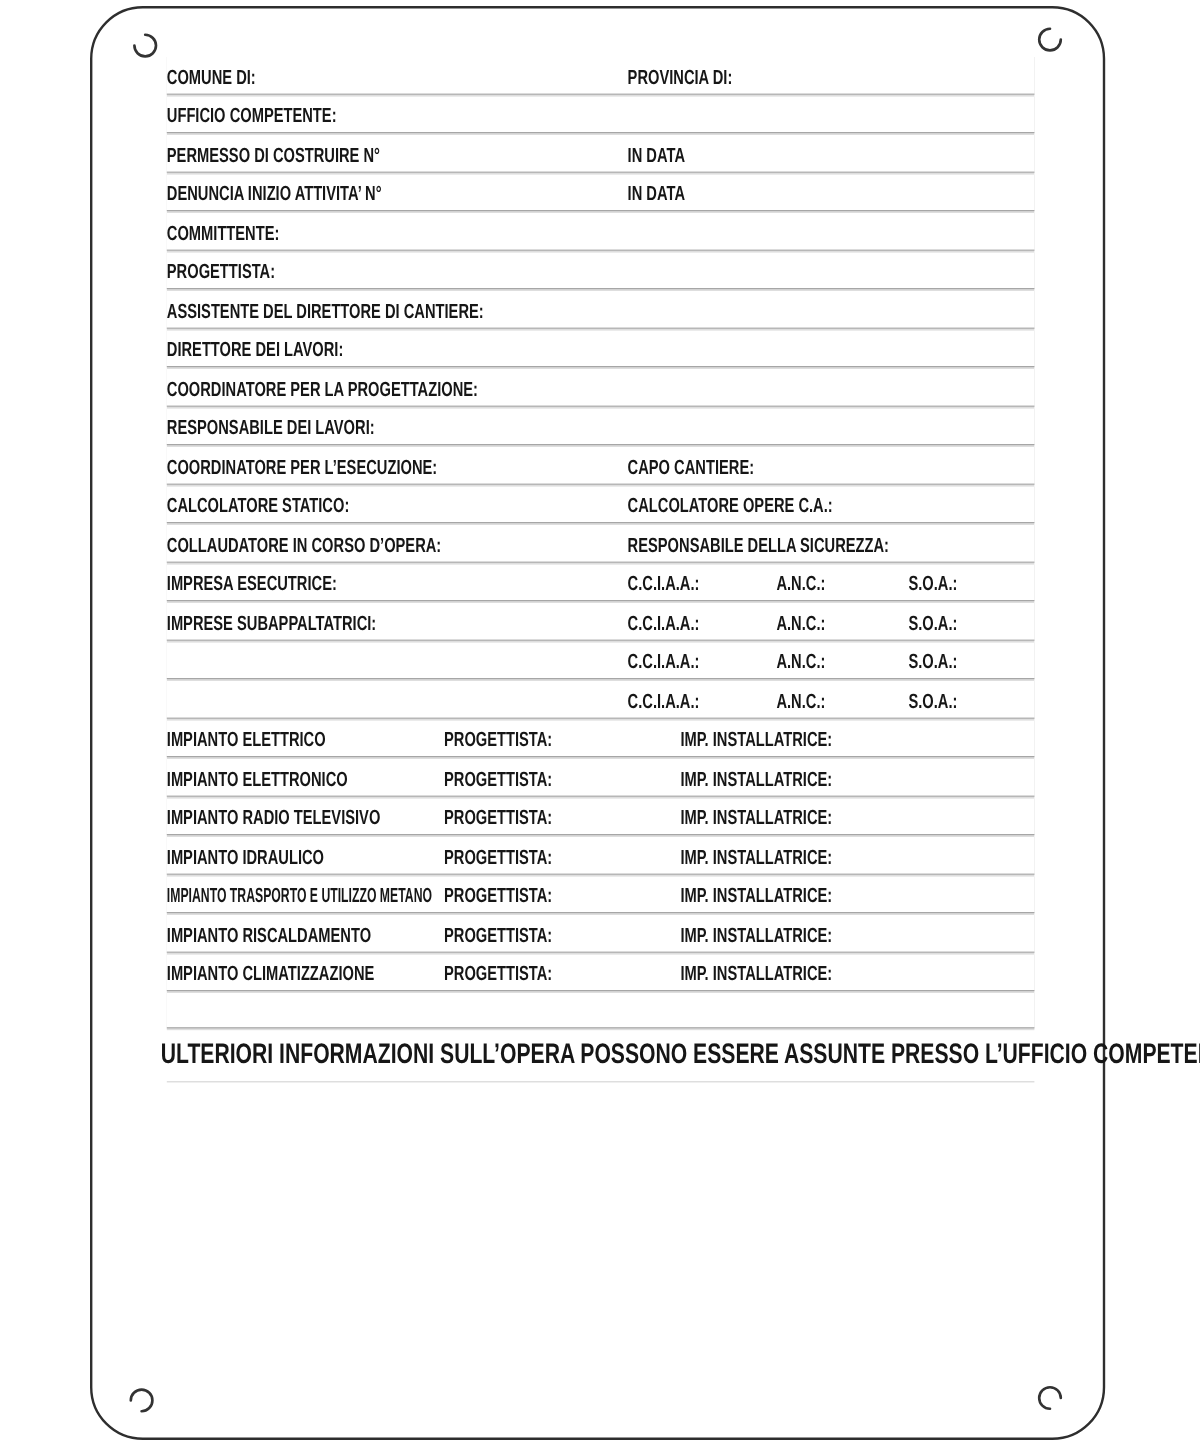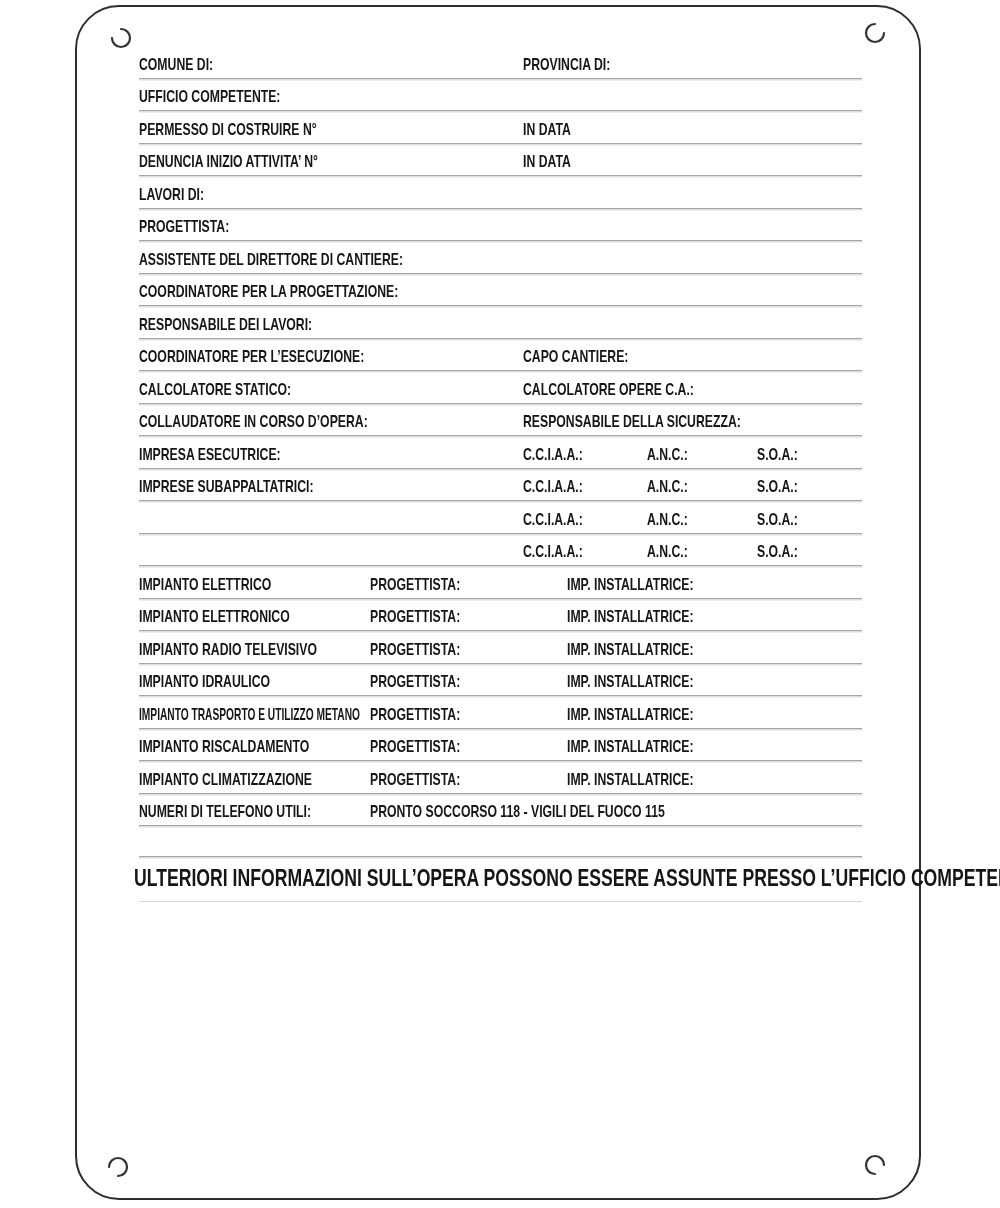--- a/index.html
+++ b/index.html
@@ -76,27 +76,30 @@
         </div>
         <div class="row">
           <span class="lbl" style="left: 0px;">PERMESSO DI COSTRUIRE N°</span>
           <span class="lbl" style="left: 384px;">IN DATA</span>
         </div>
         <div class="row">
           <span class="lbl" style="left: 0px;">DENUNCIA INIZIO ATTIVITA’ N°</span>
           <span class="lbl" style="left: 384px;">IN DATA</span>
         </div>
         <div class="row">
-          <span class="lbl" style="left: 0px;">LAVORI DI:</span>
+          <span class="lbl" style="left: 0px;">COMMITTENTE:</span>
         </div>
         <div class="row">
           <span class="lbl" style="left: 0px;">PROGETTISTA:</span>
         </div>
         <div class="row">
           <span class="lbl" style="left: 0px;">ASSISTENTE DEL DIRETTORE DI CANTIERE:</span>
+        </div>
+        <div class="row">
+          <span class="lbl" style="left: 0px;">DIRETTORE DEI LAVORI:</span>
         </div>
         <div class="row">
           <span class="lbl" style="left: 0px;">COORDINATORE PER LA PROGETTAZIONE:</span>
         </div>
         <div class="row">
           <span class="lbl" style="left: 0px;">RESPONSABILE DEI LAVORI:</span>
         </div>
         <div class="row">
           <span class="lbl" style="left: 0px;">COORDINATORE PER L’ESECUZIONE:</span>
           <span class="lbl" style="left: 384px;">CAPO CANTIERE:</span>
@@ -159,24 +162,20 @@
         <div class="row">
           <span class="lbl" style="left: 0px;">IMPIANTO RISCALDAMENTO</span>
           <span class="lbl" style="left: 231px;">PROGETTISTA:</span>
           <span class="lbl" style="left: 428px;">IMP. INSTALLATRICE:</span>
         </div>
         <div class="row">
           <span class="lbl" style="left: 0px;">IMPIANTO CLIMATIZZAZIONE</span>
           <span class="lbl" style="left: 231px;">PROGETTISTA:</span>
           <span class="lbl" style="left: 428px;">IMP. INSTALLATRICE:</span>
         </div>
-        <div class="row">
-          <span class="lbl" style="left: 0px;">NUMERI DI TELEFONO UTILI:</span>
-          <span class="lbl" style="left: 231px;">PRONTO SOCCORSO 118 - VIGILI DEL FUOCO 115</span>
-        </div>
       </div>
 
 
     <div class="blank-row"></div>
 
     <div class="footer">
       <span class="footer-text">ULTERIORI INFORMAZIONI SULL’OPERA POSSONO ESSERE ASSUNTE PRESSO L’UFFICIO COMPETENTE</span>
     </div>
   </div>
 </div>

